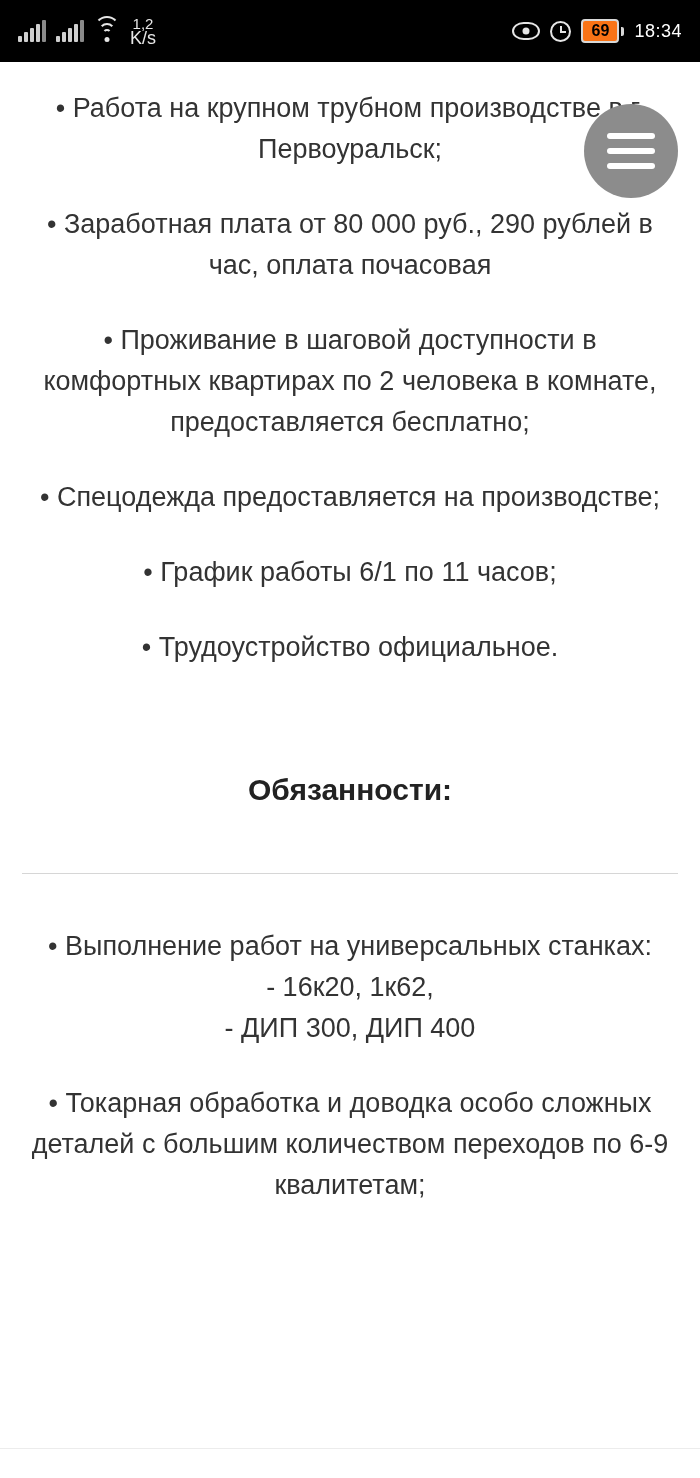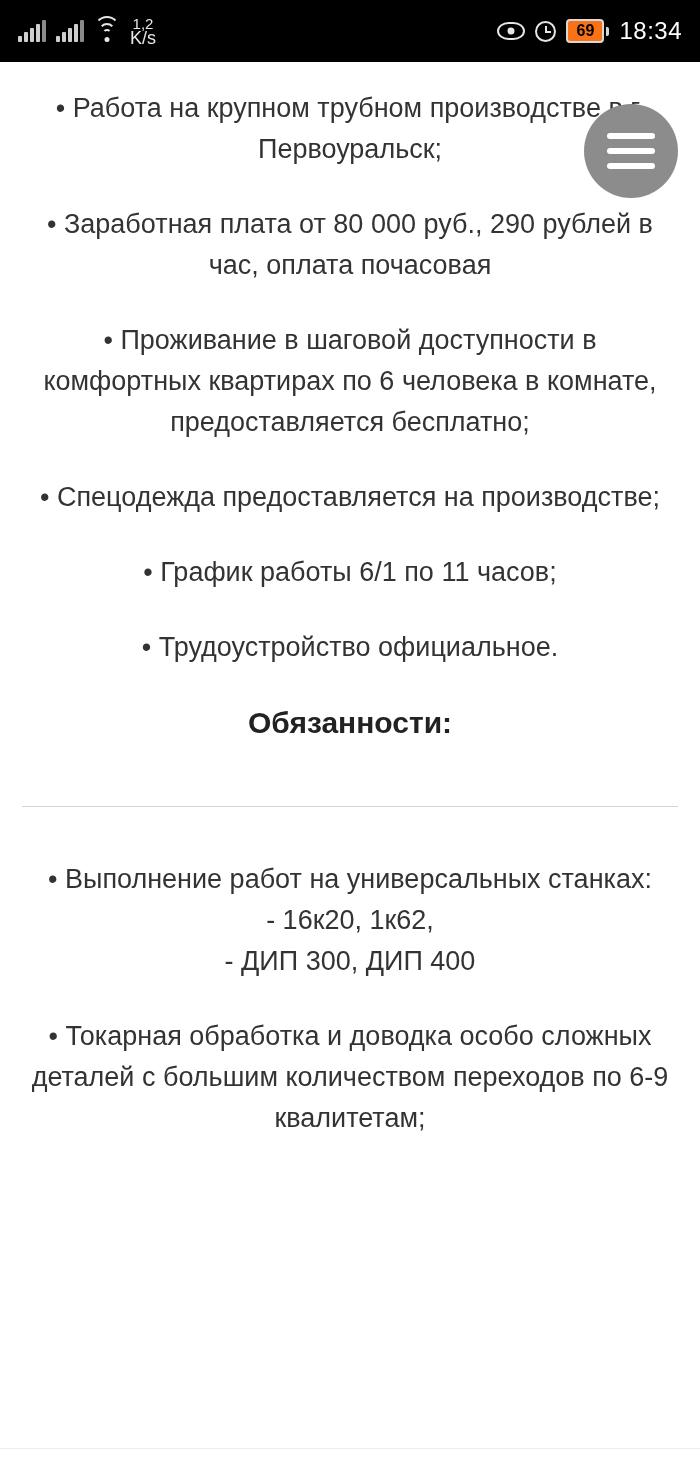--- a/index.html
+++ b/index.html
@@ -118,21 +118,21 @@
     min-width: 38px;
     text-align: center;
     font-weight: 600;
   }
   .battery .tip {
     width: 3px; height: 9px;
     background: #d8d8d8;
     border-radius: 0 2px 2px 0;
     margin-left: 2px;
   }
-  .clock { font-size: 24px; letter-spacing: .5px; }
+  .clock { font-size: 18px; letter-spacing: .5px; }
 
   
   .content {
     position: relative;
     height: 1478px;
     background: #ffffff;
     padding: 26px 22px 0 22px;
   }
   .para {
     text-align: center;
@@ -140,21 +140,21 @@
     line-height: 41px;
     color: #333333;
     margin-bottom: 34px;
   }
   .para.tight { margin-bottom: 18px; }
   .heading {
     text-align: center;
     font-size: 30px;
     font-weight: bold;
     color: #222222;
-    margin-top: 38px;
+    margin-top: 105px;
     margin-bottom: 66px;
   }
   .divider {
     height: 1px;
     background: #d6d6d6;
     margin: 0 0 52px 0;
   }
 
   
   .fab {
@@ -236,21 +236,21 @@
 <div class="content">
 
   <div class="fab">
     <i></i>
     <i></i>
     <i></i>
   </div>
 
   <p class="para">• Работа на крупном трубном производстве в г. Первоуральск;</p>
   <p class="para">• Заработная плата от 80 000 руб., 290 рублей в час, оплата почасовая</p>
-  <p class="para">• Проживание в шаговой доступности в комфортных квартирах по 6 человека в комнате, предоставляется бесплатно;</p>
+  <p class="para">• Проживание в шаговой доступности в комфортных квартирах по 2 человека в комнате, предоставляется бесплатно;</p>
   <p class="para">• Спецодежда предоставляется на производстве;</p>
   <p class="para">• График работы 6/1 по 11 часов;</p>
   <p class="para tight">• Трудоустройство официальное.</p>
 
   <h2 class="heading">Обязанности:</h2>
 
   <div class="divider"></div>
 
   <p class="para" style="white-space: pre-line; margin-top: 41px;">• Выполнение работ на универсальных станках:
 - 16к20, 1к62,

